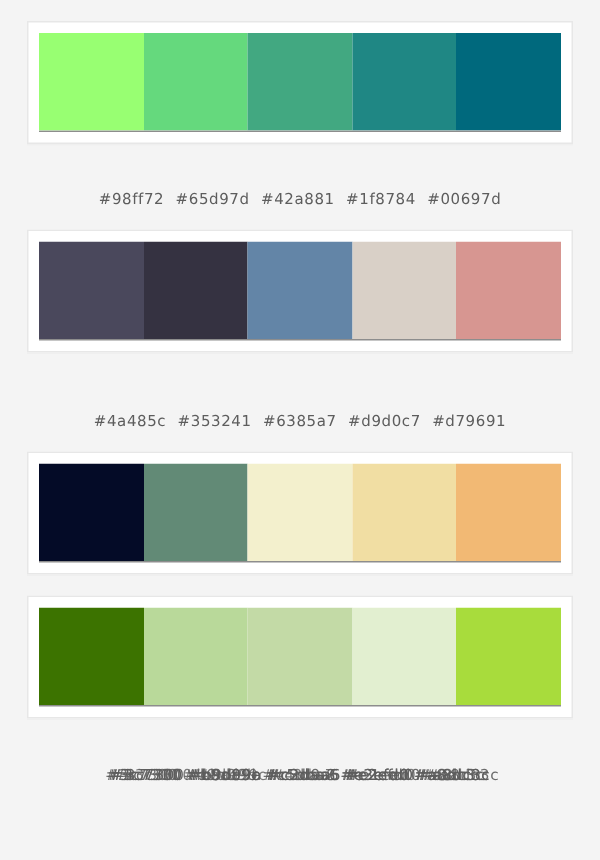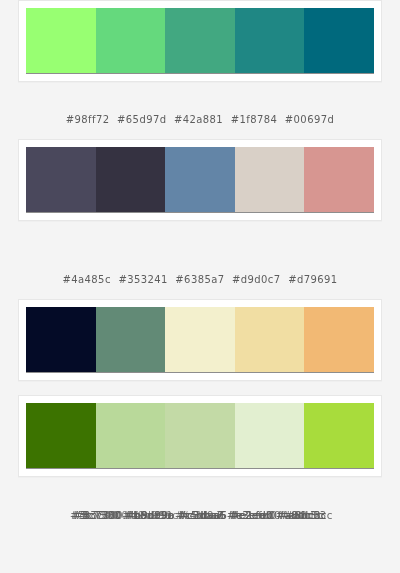--- a/index.html
+++ b/index.html
@@ -46,24 +46,24 @@
     color: #5d5d5d;
     letter-spacing: 0.4px;
     font-family: "DejaVu Sans", sans-serif;
     white-space: nowrap;
   }
   .hex-code {
     display: inline-block;
     margin: 0 2px;
   }
   
-  .block-1 { }
+  .block-1 { padding-top: 14px; }
   .block-1 .hex-row { padding-top: 32px; }
   .block-2 { padding-top: 14px; }
-  .block-2 .hex-row { padding-top: 53px; }
+  .block-2 .hex-row { padding-top: 41px; }
   .block-3 { padding-top: 14px; }
   .block-3 .hex-row { padding-top: 33px; }
   .block-4 { padding-top: 14px; }
   .block-4 .hex-row { padding-top: 33px; }
 
   
   .overlap-wrap {
     position: relative;
     height: 14px;
     text-align: center;

